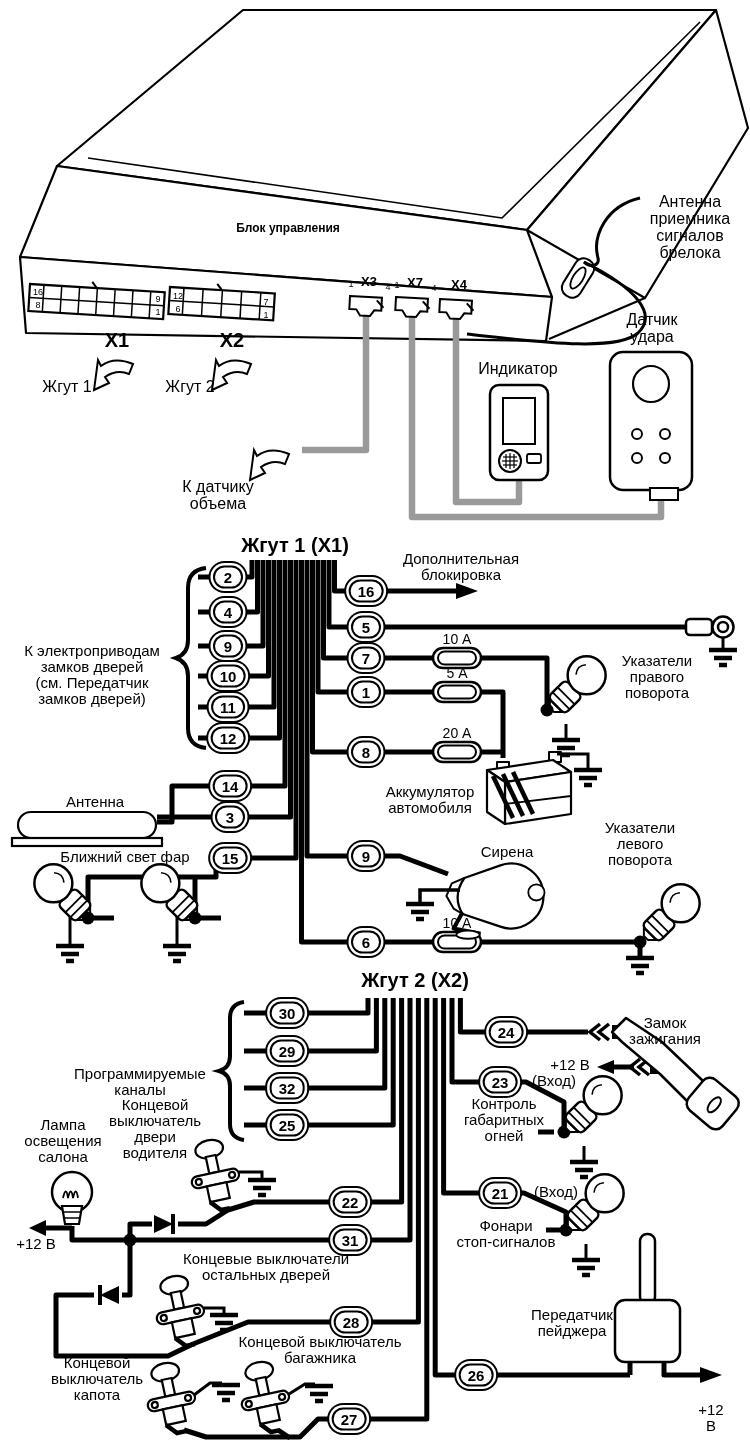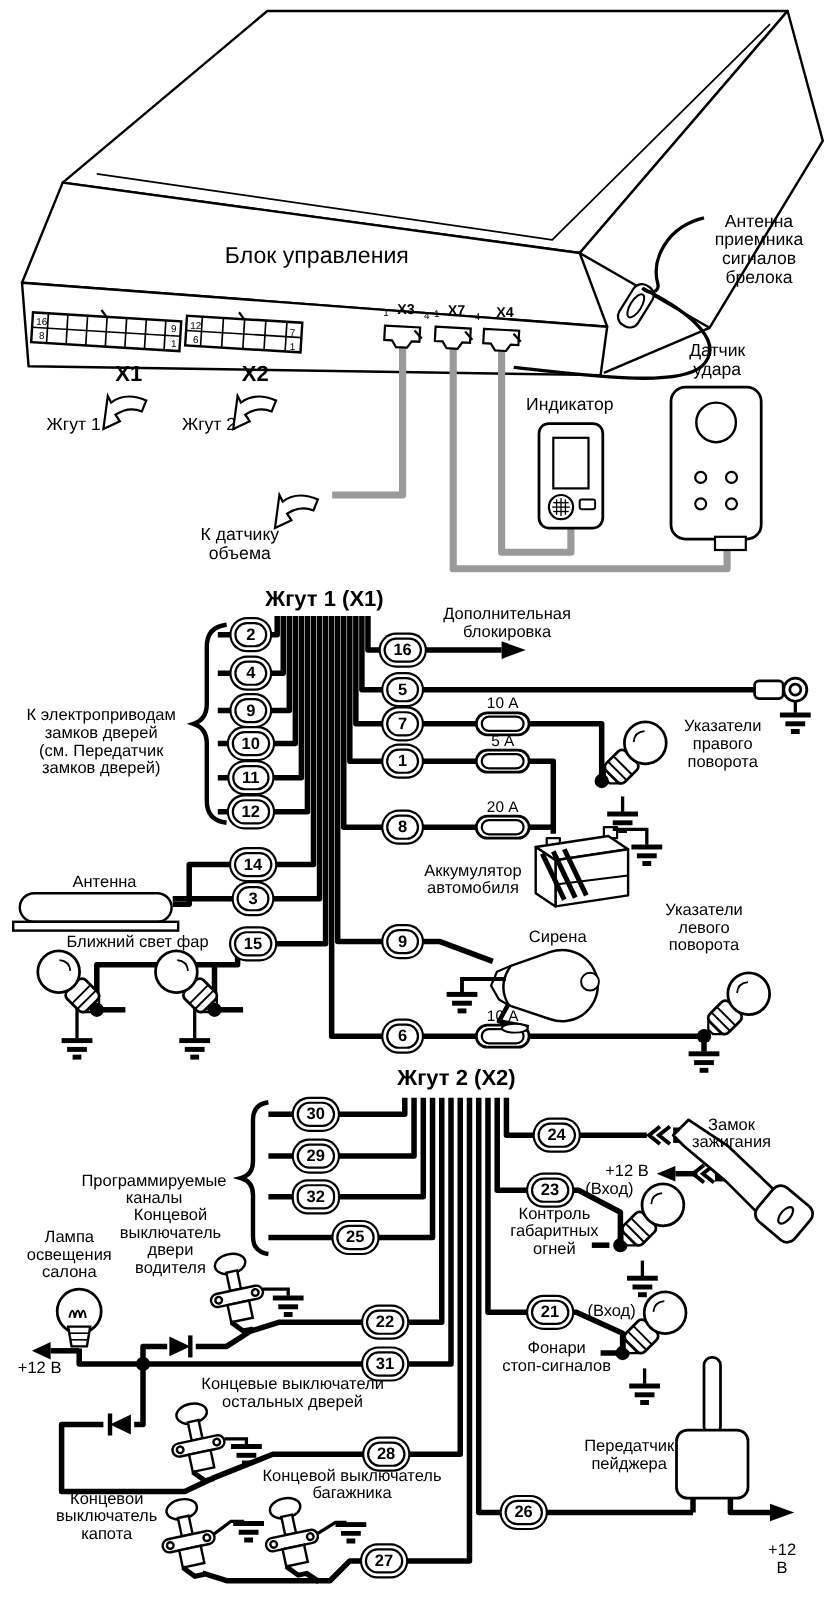--- a/index.html
+++ b/index.html
@@ -3,21 +3,21 @@
 <meta charset="utf-8">
 <style>
   html,body{margin:0;padding:0;background:#fff;}
   .stage{position:relative;width:750px;height:1454px;background:#fff;overflow:hidden;
          font-family:"Liberation Sans",sans-serif;color:#000;}
   svg{position:absolute;left:0;top:0;}
   .lbl{position:absolute;font-size:15px;line-height:1.07;white-space:pre-line;text-align:center;
        transform:translateX(-50%);}
   .lbl.left{transform:none;text-align:left;}
   .s20{font-size:20px;font-weight:bold;}
-  .s17{font-size:21px;}
+  .s17{font-size:12px;font-weight:bold;}
   .s16{font-size:16px;}
   .s14{font-size:14px;}
   .clab{position:absolute;font-size:13px;font-weight:bold;transform:translate(-50%,-50%);}
   .pin{position:absolute;font-size:9px;transform:translate(-50%,-50%);}
   .pill{position:absolute;transform:translate(-50%,-50%);font-size:15px;font-weight:bold;
         background:#fff;border:2.5px solid #000;border-radius:14px;padding:1px 7px;
         box-shadow:0 0 0 2.5px #fff,0 0 0 4.5px #000;min-width:12px;text-align:center;}
 </style>
 </head>
 <body>
@@ -436,21 +436,21 @@
 <span class="pill" style="left:366px;top:627px;">5</span>
 <span class="pill" style="left:366px;top:658px;">7</span>
 <span class="pill" style="left:366px;top:692px;">1</span>
 <span class="pill" style="left:366px;top:752px;">8</span>
 <span class="pill" style="left:366px;top:856px;">9</span>
 <span class="pill" style="left:366px;top:942px;">6</span>
 
 <span class="pill" style="left:287px;top:1013px;">30</span>
 <span class="pill" style="left:287px;top:1051px;">29</span>
 <span class="pill" style="left:287px;top:1088px;border-radius:10px;">32</span>
-<span class="pill" style="left:287px;top:1125px;margin-left:36px;">25</span>
+<span class="pill" style="left:287px;top:1125px;">25</span>
 <span class="pill" style="left:350px;top:1202px;">22</span>
 <span class="pill" style="left:350px;top:1240px;">31</span>
 <span class="pill" style="left:351px;top:1322px;">28</span>
 <span class="pill" style="left:349px;top:1419px;">27</span>
 <span class="pill" style="left:506px;top:1032px;">24</span>
 <span class="pill" style="left:500px;top:1082px;">23</span>
 <span class="pill" style="left:500px;top:1193px;">21</span>
 <span class="pill" style="left:476px;top:1375px;">26</span>
 
 </div>

